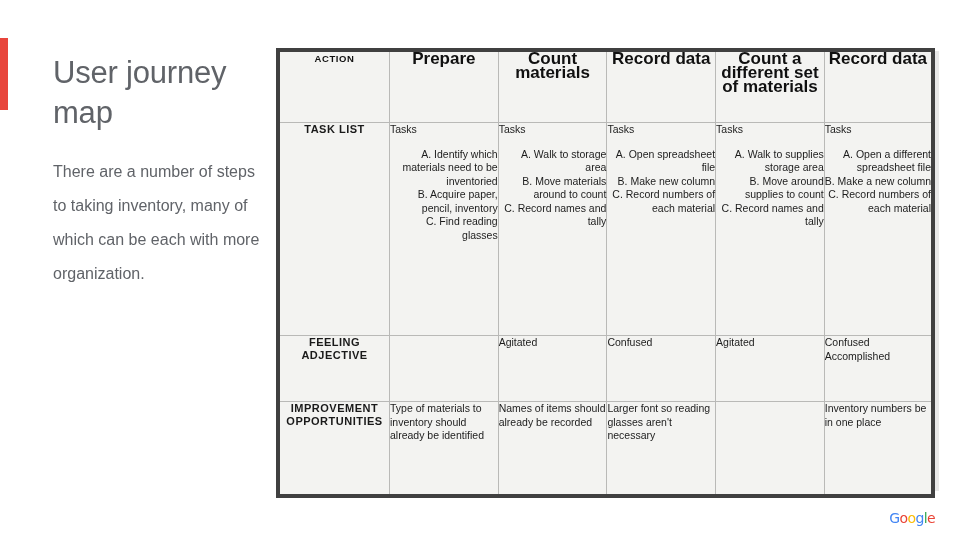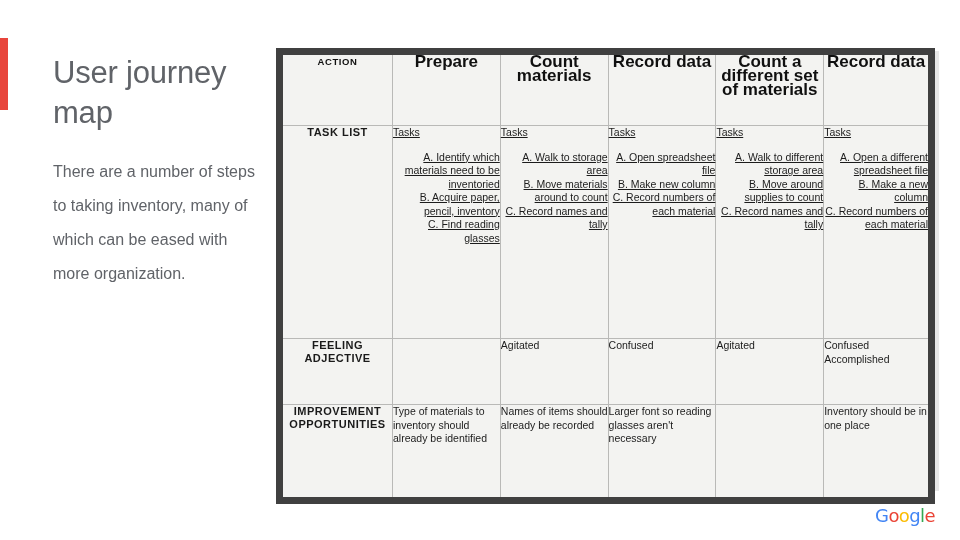--- a/index.html
+++ b/index.html
@@ -73,21 +73,21 @@
   #journey-table {
     position: absolute;
     left: 276px;
     top: 48px;
     width: 659px;
     height: 440px;
     border-collapse: collapse;
     table-layout: fixed;
     background: #f3f3f1;
     z-index: 1;
-    border: 7px solid #404040;
+    border: 4px solid #404040;
   }
 
   #journey-table td {
     vertical-align: top;
     padding: 0;
     border: 1px solid #b9b9b7;
     background: #f3f3f1;
   }
 
   
@@ -126,60 +126,60 @@
   td.cell {
     width: 109px;
     padding: 9px 7px 6px 8px;
     font-size: 10.5px;
     line-height: 13.5px;
     color: #1c1c1c;
   }
 
   tr.tasks-row td { height: 212px; }
   tr.tasks-row td.row-label { border-bottom: 2px solid #5b5b5b; }
-  tr.tasks-row td.cell { border-bottom: 1px solid #b9b9b7; text-decoration: underline; }
+  tr.tasks-row td.cell { border-bottom: 1px solid #b9b9b7; }
 
   tr.feeling-row td { height: 65px; }
   tr.feeling-row td.row-label { border-bottom: 2px solid #5b5b5b; margin-top: 33px; }
 
   tr.improve-row td { height: 92px; }
 
   .tasks-head {
     display: block;
     margin-bottom: 11px;
   }
   .task-line { display: block; text-align: right; }
 
   .cell-line { display: block; }
 
   
   .google-logo {
     position: absolute;
     right: 25px;
     bottom: 14px;
-    font-size: 18px;
+    font-size: 14px;
     font-family: "DejaVu Sans", sans-serif;
     letter-spacing: -0.6px;
     font-weight: 500;
   }
   .g-b { color: #4285f4; }
   .g-r { color: #ea4335; }
   .g-y { color: #fbbc05; }
   .g-g { color: #34a853; }
 </style>
 </head>
 <body>
 
 <div id="slide">
 
   <div class="accent-bar"></div>
 
   <div class="left-panel">
     <h1 class="slide-title">User journey map</h1>
-    <p class="slide-body">There are a number of steps to taking inventory, many of which can be eased with more organization.</p>
+    <p class="slide-body">There are a number of steps to taking inventory, many of which can be each with more organization.</p>
   </div>
 
   <div class="table-shadow"></div>
 
   <table id="journey-table">
     <tbody>
 
       <tr class="header-row">
         <td class="row-label">ACTION</td>
         <td>Prepare</td>
@@ -204,21 +204,21 @@
           <span class="task-line">C. Record names and tally</span>
         </td>
         <td class="cell">
           <span class="tasks-head">Tasks</span>
           <span class="task-line">A. Open spreadsheet file</span>
           <span class="task-line">B. Make new column</span>
           <span class="task-line">C. Record numbers of each material</span>
         </td>
         <td class="cell">
           <span class="tasks-head">Tasks</span>
-          <span class="task-line">A.  Walk to different storage area</span>
+          <span class="task-line">A.  Walk to supplies storage area</span>
           <span class="task-line">B. Move around supplies to count</span>
           <span class="task-line">C. Record names and tally</span>
         </td>
         <td class="cell">
           <span class="tasks-head">Tasks</span>
           <span class="task-line">A. Open a different spreadsheet file</span>
           <span class="task-line">B. Make a new column</span>
           <span class="task-line">C. Record numbers of each material</span>
         </td>
       </tr>
@@ -240,21 +240,21 @@
           <span class="cell-line">Accomplished</span>
         </td>
       </tr>
 
       <tr class="improve-row">
         <td class="row-label">IMPROVEMENT OPPORTUNITIES</td>
         <td class="cell">Type of materials to inventory should already be identified</td>
         <td class="cell">Names of items should already be recorded</td>
         <td class="cell">Larger font so reading glasses aren't necessary</td>
         <td class="cell"></td>
-        <td class="cell">Inventory should be in one place</td>
+        <td class="cell">Inventory numbers be in one place</td>
       </tr>
     </tbody>
   </table>
 
   <div class="google-logo">
     <span class="g-b">G</span><span class="g-r">o</span><span class="g-y">o</span><span class="g-b">g</span><span class="g-g">l</span><span class="g-r">e</span>
   </div>
 
 </div>
 

